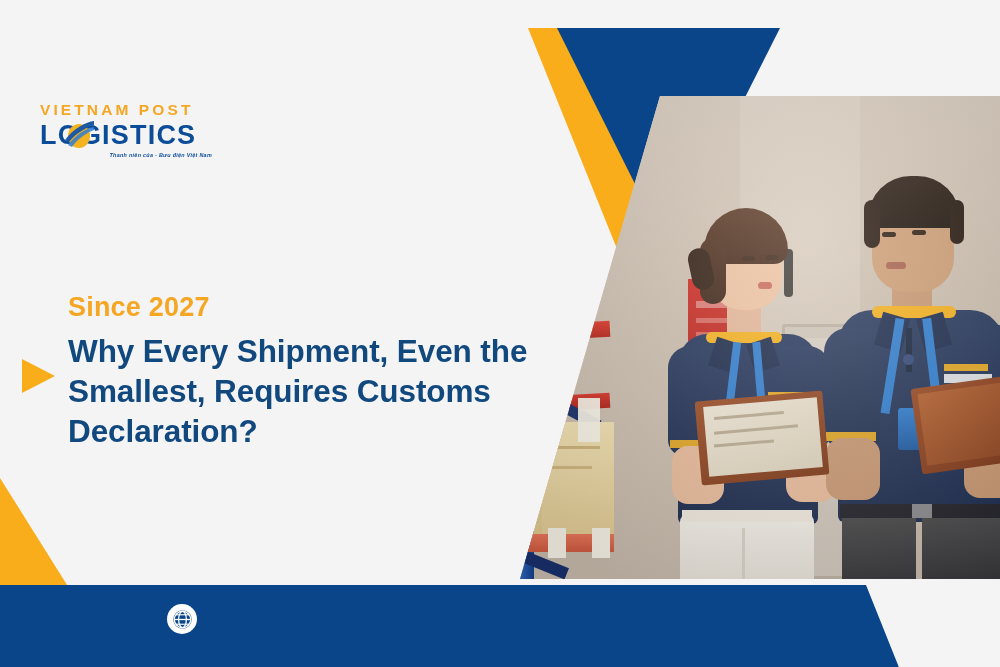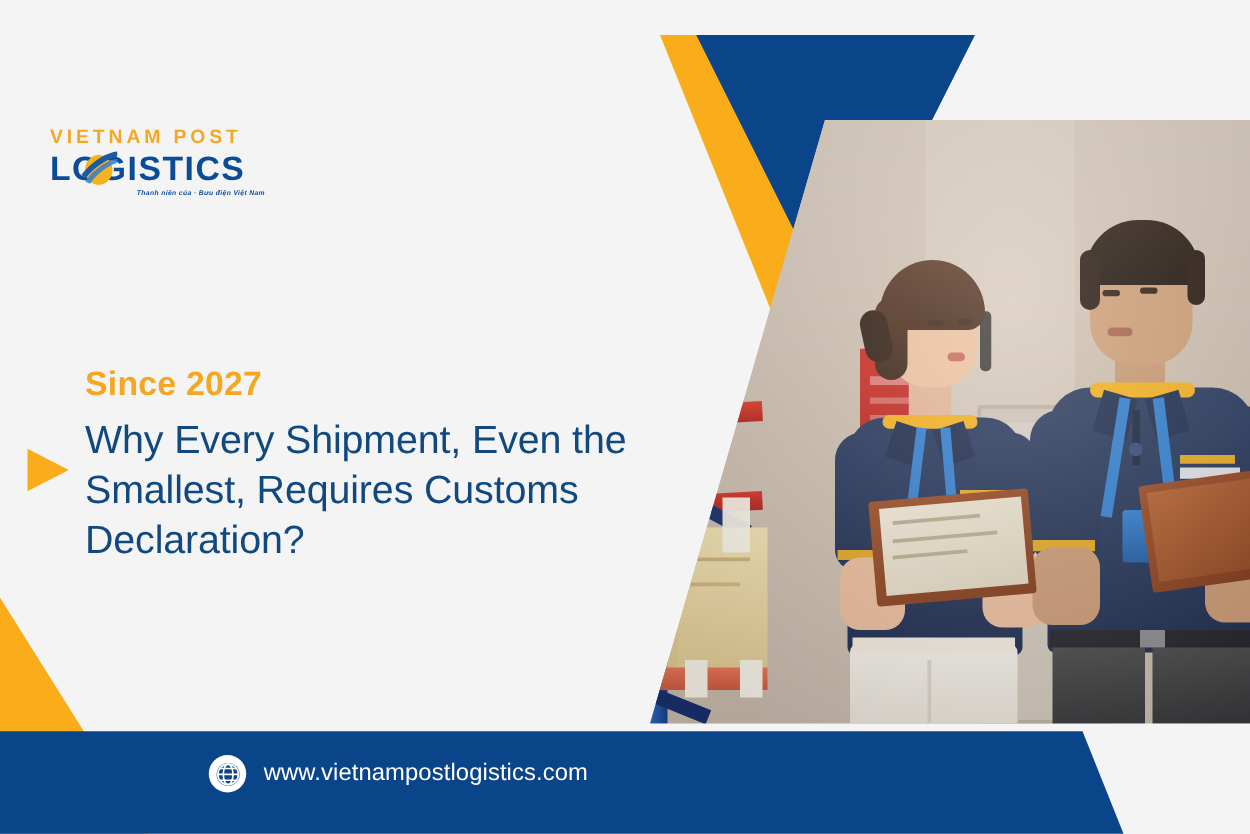--- a/index.html
+++ b/index.html
@@ -53,21 +53,21 @@
     padding-right:18px; font-style:italic; font-weight:bold;
   }
 
   
   #headline { position:absolute; left:68px; top:264px; width:520px; }
   #eyebrow {
     font-size:27px; font-weight:bold; color:#f5a623;
     letter-spacing:.2px; line-height:1.12; margin-bottom:9px;
   }
   #title {
-    font-size:31.5px; font-weight:normal; color:#11497f;
+    font-size:31.5px; font-weight:bold; color:#11497f;
     line-height:1.27; letter-spacing:-.1px;
   }
   #play-triangle {
     position:absolute; left:22px; top:331px;
     width:0; height:0;
     border-top:17px solid transparent;
     border-bottom:17px solid transparent;
     border-left:33px solid #f9ad1b;
   }
 
@@ -315,16 +315,15 @@
     <span id="globe-icon">
       <svg width="21" height="21" viewBox="0 0 24 24">
         <circle cx="12" cy="12" r="10.5" fill="#0a4489"></circle>
         <circle cx="12" cy="12" r="9.4" fill="none" stroke="#ffffff" stroke-width="1.5"></circle>
         <ellipse cx="12" cy="12" rx="4.4" ry="9.4" fill="none" stroke="#ffffff" stroke-width="1.5"></ellipse>
         <line x1="2.6" y1="12" x2="21.4" y2="12" stroke="#ffffff" stroke-width="1.5"></line>
         <line x1="4.2" y1="6.6" x2="19.8" y2="6.6" stroke="#ffffff" stroke-width="1.3"></line>
         <line x1="4.2" y1="17.4" x2="19.8" y2="17.4" stroke="#ffffff" stroke-width="1.3"></line>
       </svg>
     </span>
-    <span id="url-text">www.vietnampostlogistics.com</span>
   </div>
 
 </div>
 
 </body></html>

